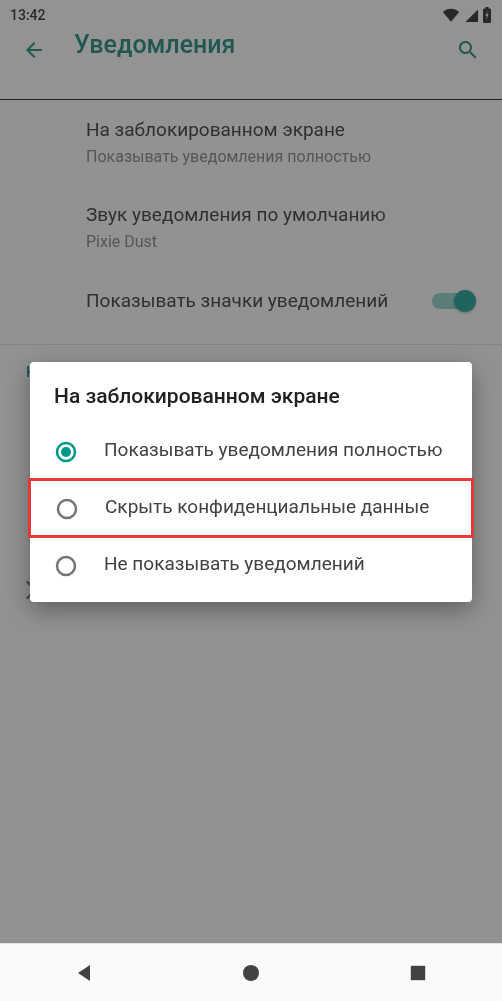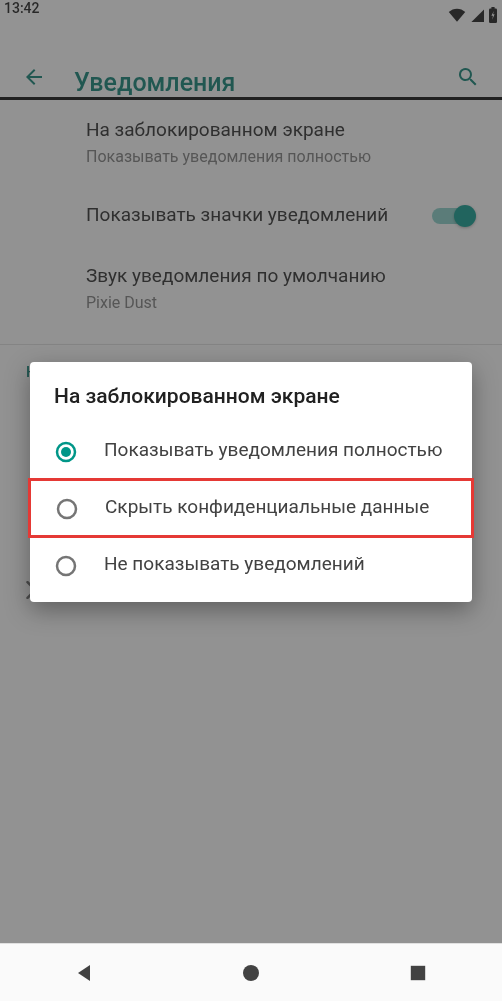--- a/index.html
+++ b/index.html
@@ -1,23 +1,23 @@
 <!DOCTYPE html>
 <html><head>
 <meta charset="utf-8">
 <style>
   * { box-sizing: border-box; margin: 0; padding: 0; }
   html, body { width: 502px; height: 1001px; overflow: hidden; font-family: Roboto, -apple-system, Arial, sans-serif; }
   body { background: #fafafa; position: relative; }
 
-  .statusbar { height: 30px; background: #fdfdfd; display: flex; justify-content: space-between; padding: 0 4px; font-size: 14px; font-weight: 500; color: #111; }
+  .statusbar { height: 30px; background: #fdfdfd; display: flex; align-items: center; justify-content: space-between; padding: 0 10px; font-size: 14px; font-weight: 500; color: #111; }
   .statusbar .right { display: flex; align-items: center; gap: 4px; }
   .statusbar svg { display: block; }
 
-  .appbar { height: 70px; background: #fdfdfd; display: flex; align-items: flex-end; padding: 0 14px; border-bottom: 3px solid #000000; }
+  .appbar { height: 70px; background: #fdfdfd; display: flex; align-items: flex-start; padding: 0 14px; border-bottom: 1px solid #000000; }
   .appbar .back { width: 40px; height: 40px; display: flex; align-items: center; justify-content: center; }
   .appbar .title { flex: 1; color: #00796b; font-size: 25px; font-weight: 500; margin-left: 20px; }
   .appbar .search { width: 40px; height: 40px; display: flex; align-items: center; justify-content: center; }
 
   .content { padding-left: 86px; padding-right: 20px; }
   .row { padding: 18px 0; position: relative; }
   .row .primary { font-size: 19px; color: #212121; line-height: 1.3; }
   .row .secondary { font-size: 16px; color: #757575; margin-top: 4px; line-height: 1.3; }
   .toggle { position: absolute; right: 6px; top: 50%; transform: translateY(-50%); width: 44px; height: 24px; }
   .toggle .track { width: 36px; height: 16px; background: #80cbc4; border-radius: 10px; position: absolute; left: 0; top: 4px; }
@@ -74,29 +74,29 @@
       </svg>
   </div>
 </div>
 
 <div class="content">
   <div class="row">
     <div class="primary">На заблокированном экране</div>
     <div class="secondary">Показывать уведомления полностью</div>
   </div>
   <div class="row">
+    <div class="primary">Звук уведомления по умолчанию</div>
+    <div class="secondary">Pixie Dust</div>
+  </div>
+  <div class="row">
     <div class="primary">Показывать значки уведомлений</div>
     <div class="toggle">
       <div class="track"></div>
       <div class="thumb"></div>
     </div>
-  </div>
-  <div class="row">
-    <div class="primary">Звук уведомления по умолчанию</div>
-    <div class="secondary">Pixie Dust</div>
   </div>
 </div>
 
 <div class="divider-thick"></div>
 
 <div style="height:220px;">
   <div class="section-header">Недавно отправленные</div>
 </div>
 
 <div class="sent-row">

